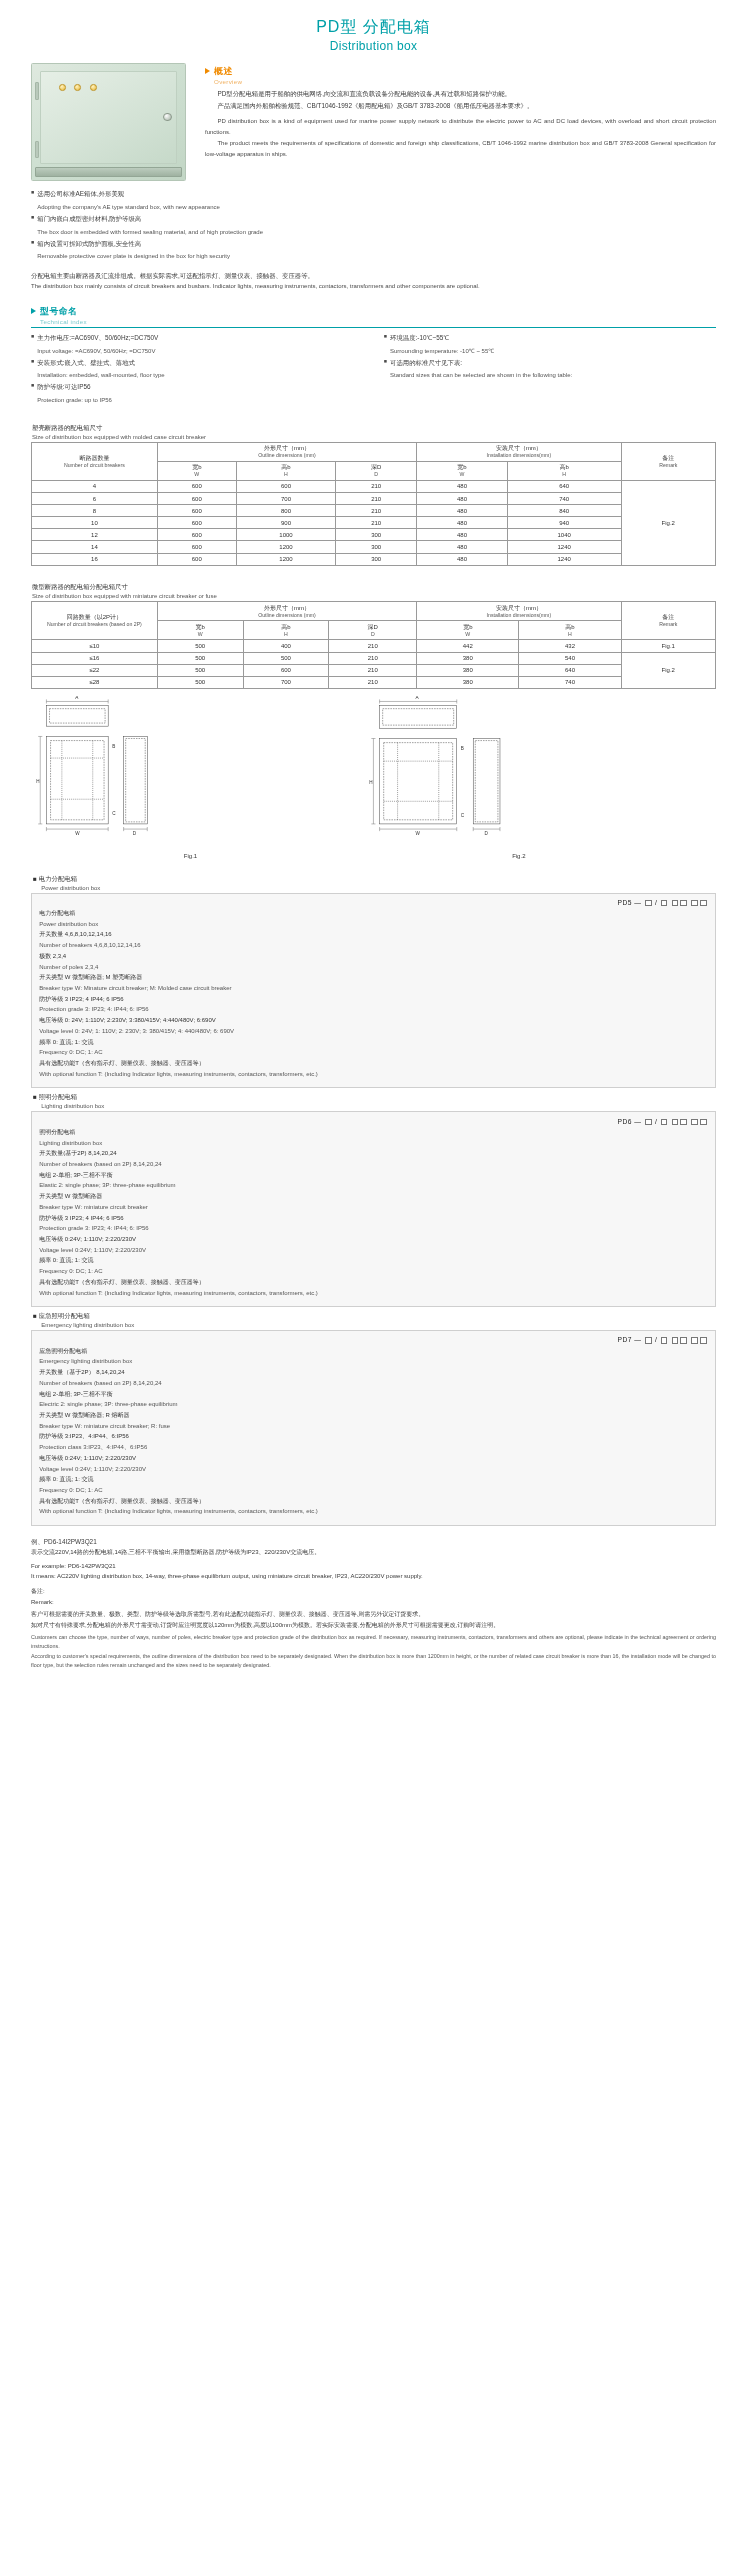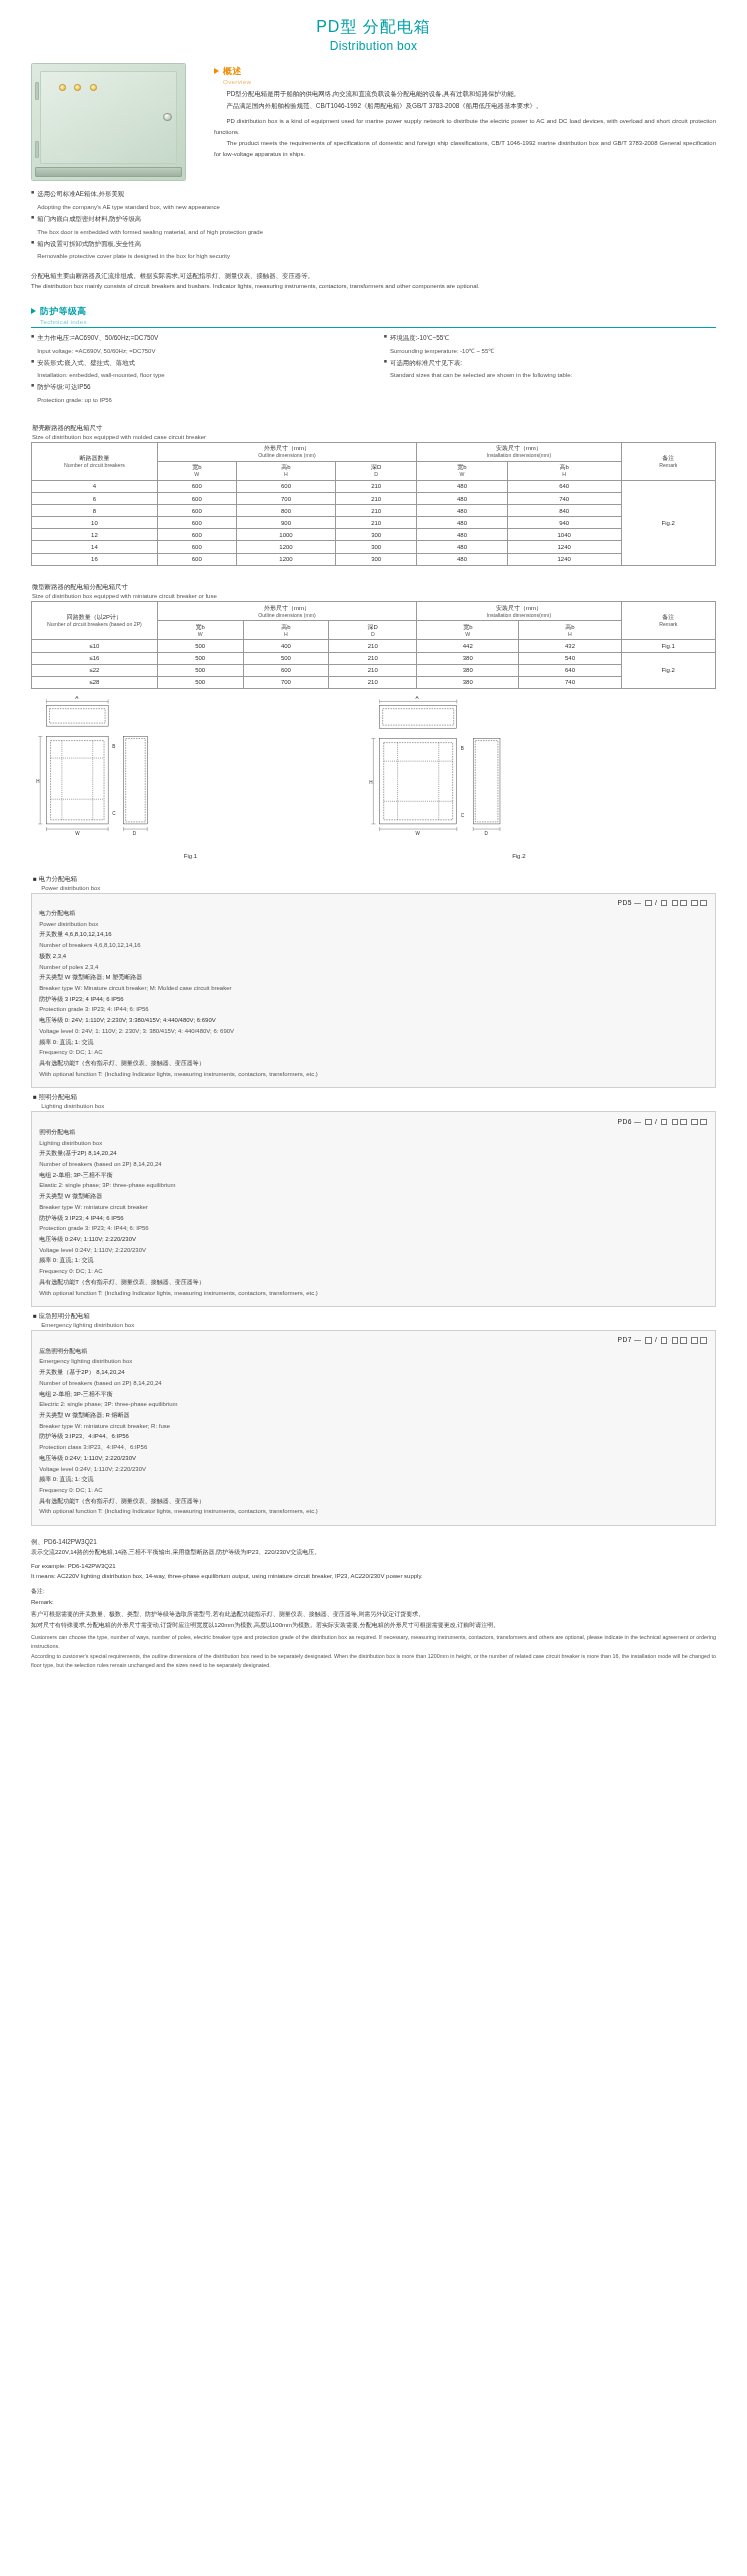--- a/index.html
+++ b/index.html
@@ -46,21 +46,21 @@
   .para.en { font-size: 6px; line-height: 1.8; color: #4a4a4a; }
   .indent { text-indent: 12.4px; }
 
   
   .blist { font-size: 6.4px; line-height: 2.0; color: #3a3a3a; }
   .blist .row { display: flex; align-items: flex-start; }
   .blist .sq { color: #4a4a4a; margin-right: 3.1px; font-size: 5.2px; line-height: 1.9; }
   .blist .en { color: #555; font-size: 6px; }
 
   
-  .top-wrap { display: flex; gap: 28px; align-items: flex-start; }
+  .top-wrap { display: flex; gap: 19px; align-items: flex-start; }
   .prod-img {
     width: 155px; flex: 0 0 155px;
   }
   .box-pic {
     width: 155px; height: 118px; position: relative;
     background: linear-gradient(145deg,#dfe9df 0%, #cfe0d2 45%, #c2d6c5 100%);
     border: 0.5px solid #b4c6b6; border-radius: 1.5px;
   }
   .box-pic .panel {
     position: absolute; left: 8.2px; top: 7.2px; right: 8.2px; bottom: 15.5px;
@@ -202,21 +202,21 @@
   <div class="gap14"></div>
 
   <div class="para">分配电箱主要由断路器及汇流排组成。根据实际需求,可选配指示灯、测量仪表、接触器、变压器等。</div>
   <div class="para en">The distribution box mainly consists of circuit breakers and busbars. Indicator lights, measuring instruments, contactors, transformers and other components are optional.</div>
 
   <div class="gap20"></div>
 
   <div class="sec-head sec-head-teal sec-bar sec-bar-teal">
     <div class="tri"></div>
     <div class="txt">
-      <div class="cn">防护等级高</div>
+      <div class="cn">型号命名</div>
       <div class="en">Technical index</div>
     </div>
   </div>
 
   <div style="display:flex; gap:20.6px;">
     <div style="flex:1;" class="blist">
       <div class="row">
         <span class="sq">■</span>
         <span>主力作电压:=AC690V、50/60Hz;=DC750V</span>
       </div>

